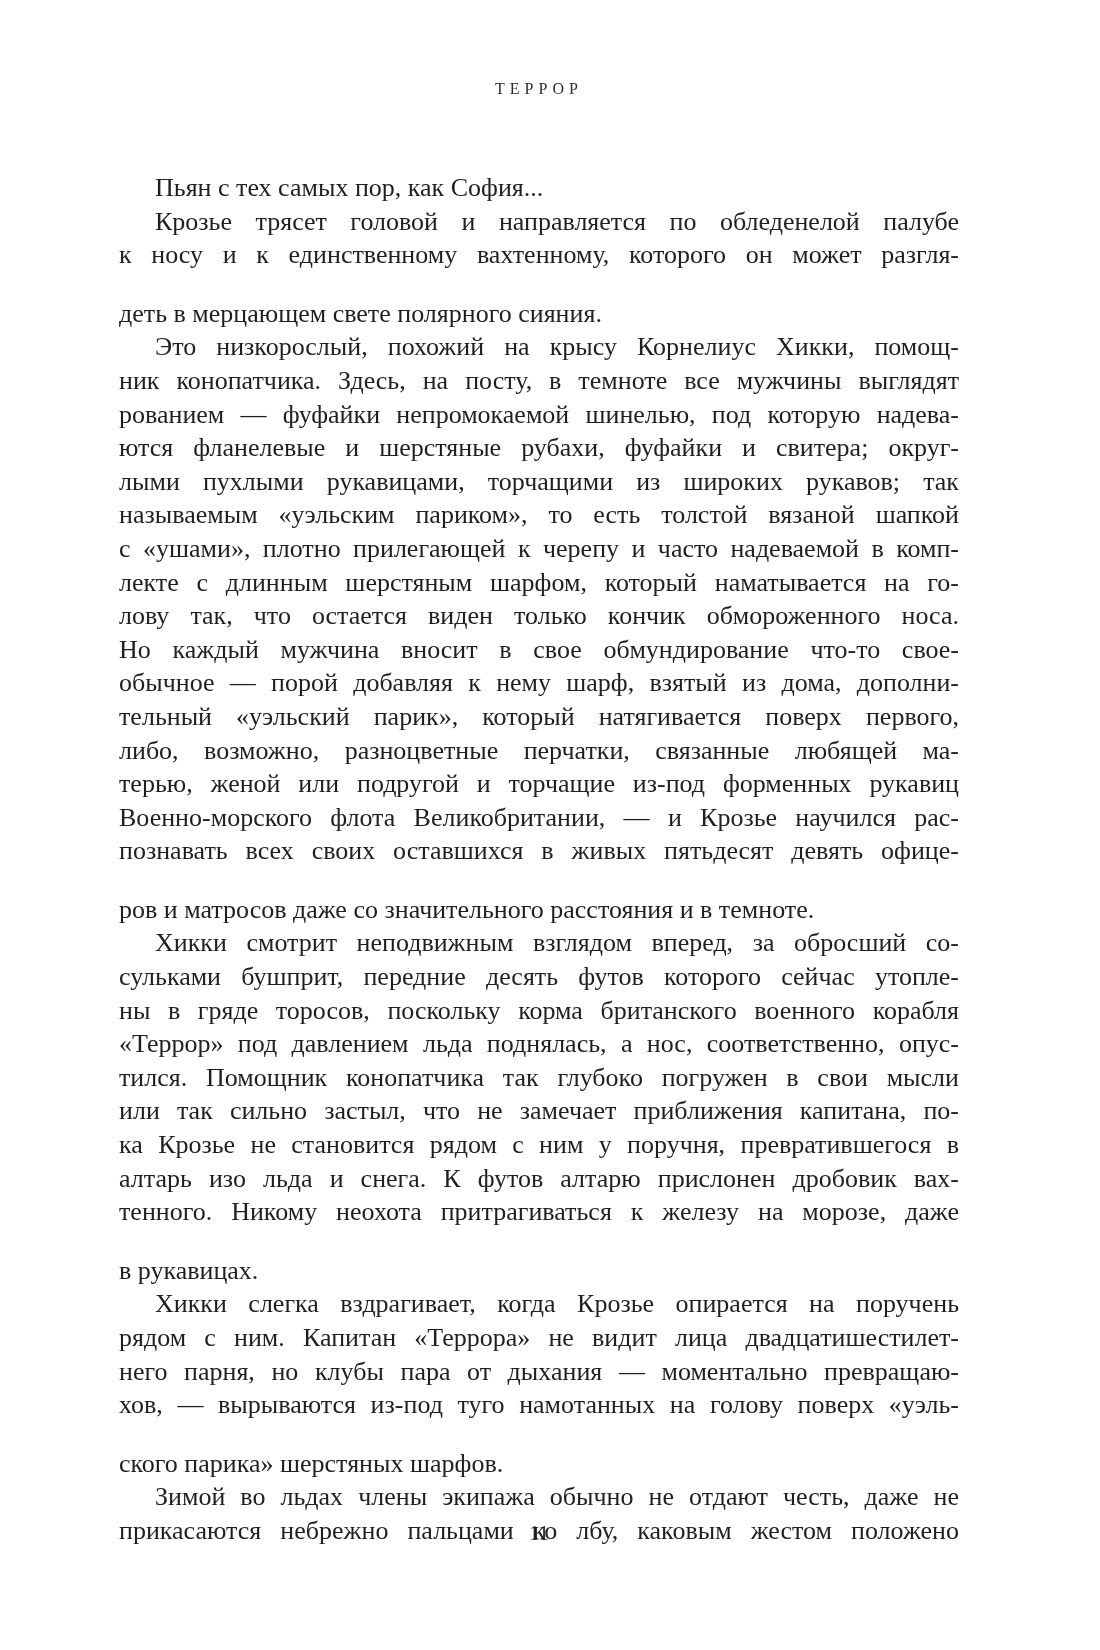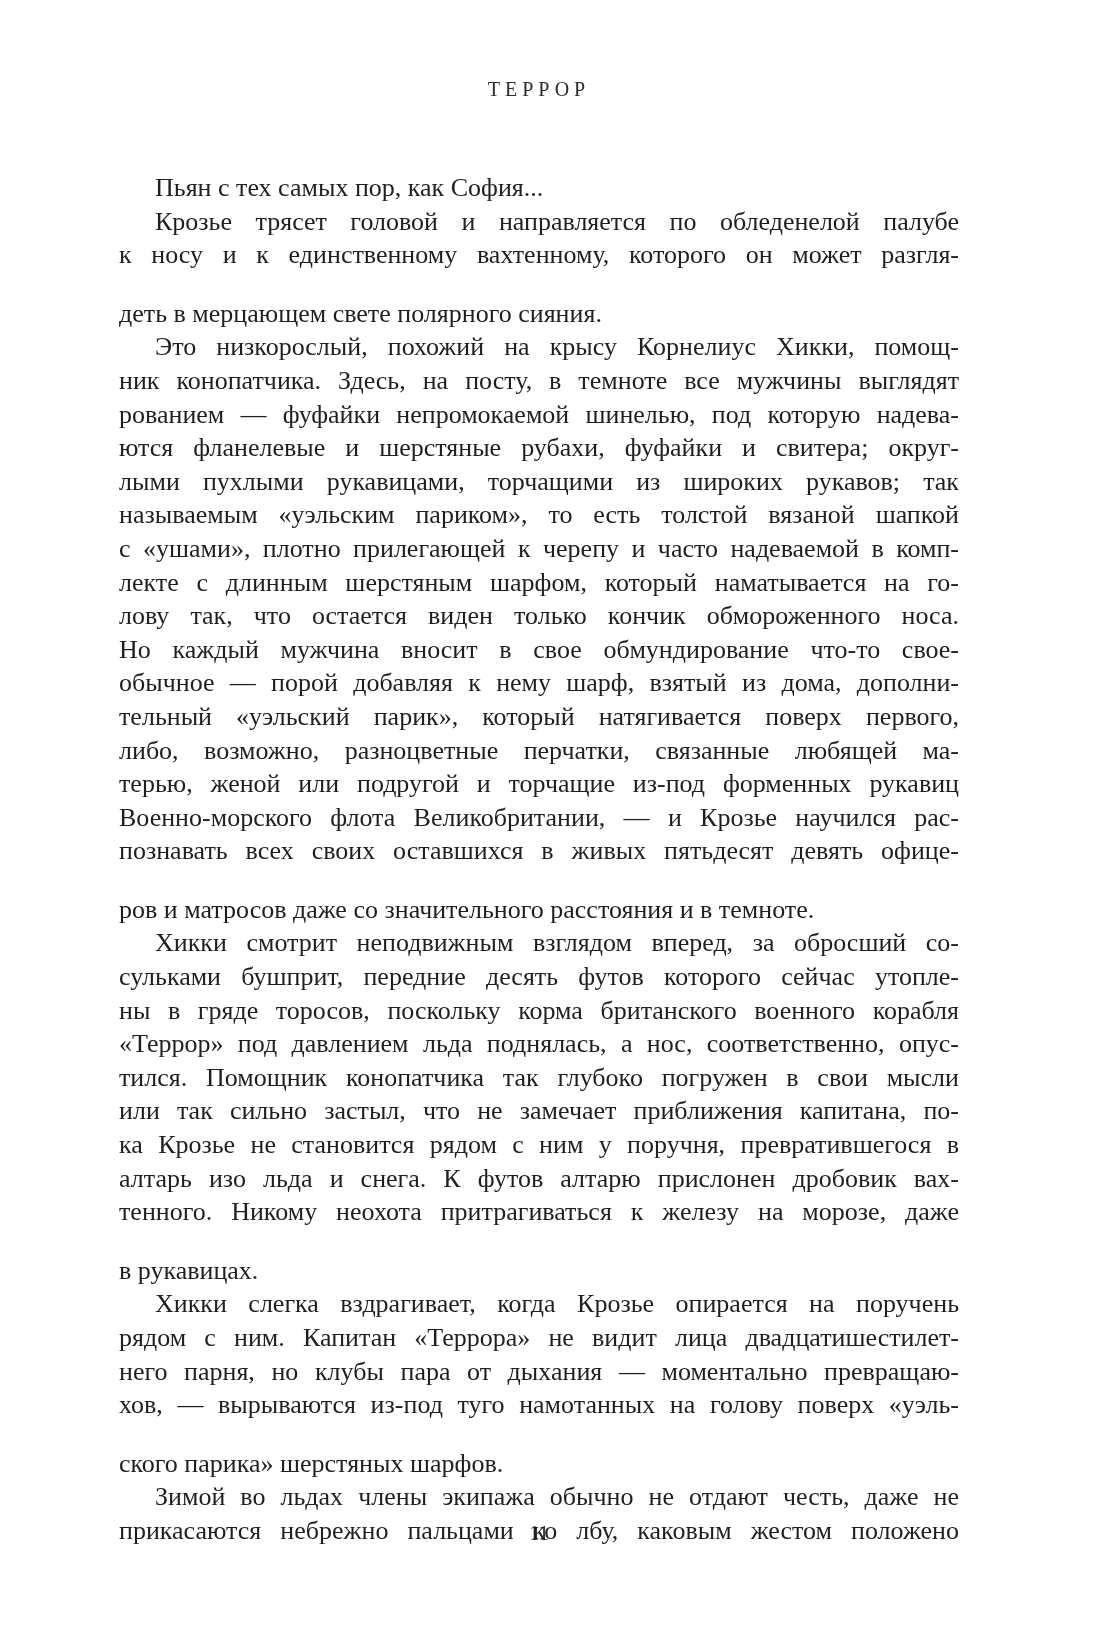--- a/index.html
+++ b/index.html
@@ -18,21 +18,21 @@
     position: absolute;
     inset: 0;
     background: #ffffff;
   }
   .running-head {
     position: absolute;
     top: 78px;
     left: 119px;
     width: 840px;
     text-align: center;
-    font-size: 20px;
+    font-size: 16px;
     line-height: 22px;
     letter-spacing: 5px;
     color: #2b2b2b;
   }
   .text-block {
     position: absolute;
     top: 146px;
     left: 119px;
     width: 840px;
     font-size: 26px;

